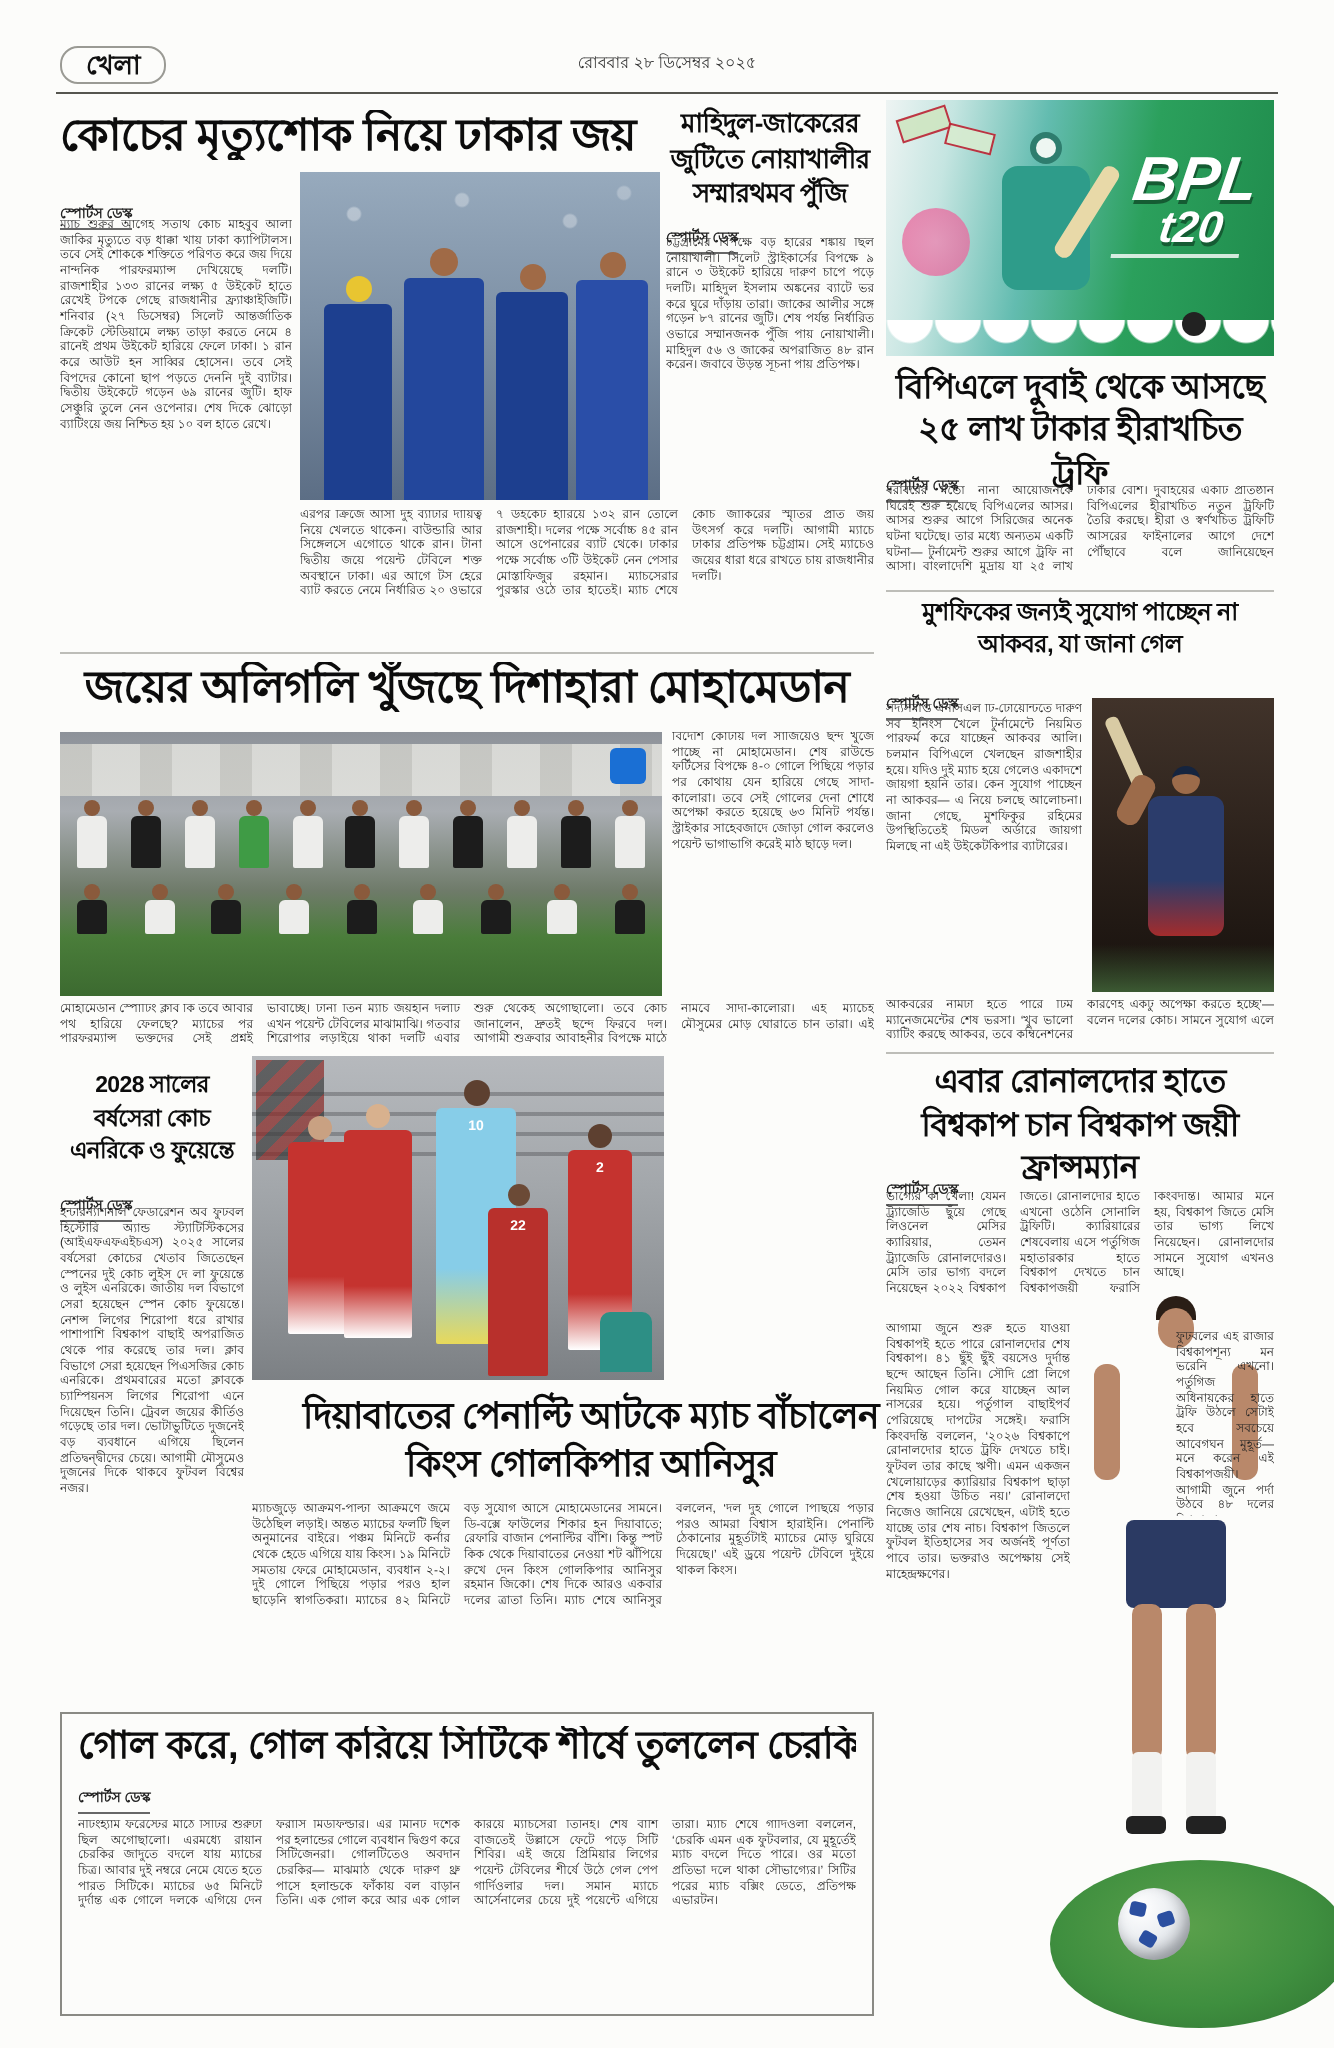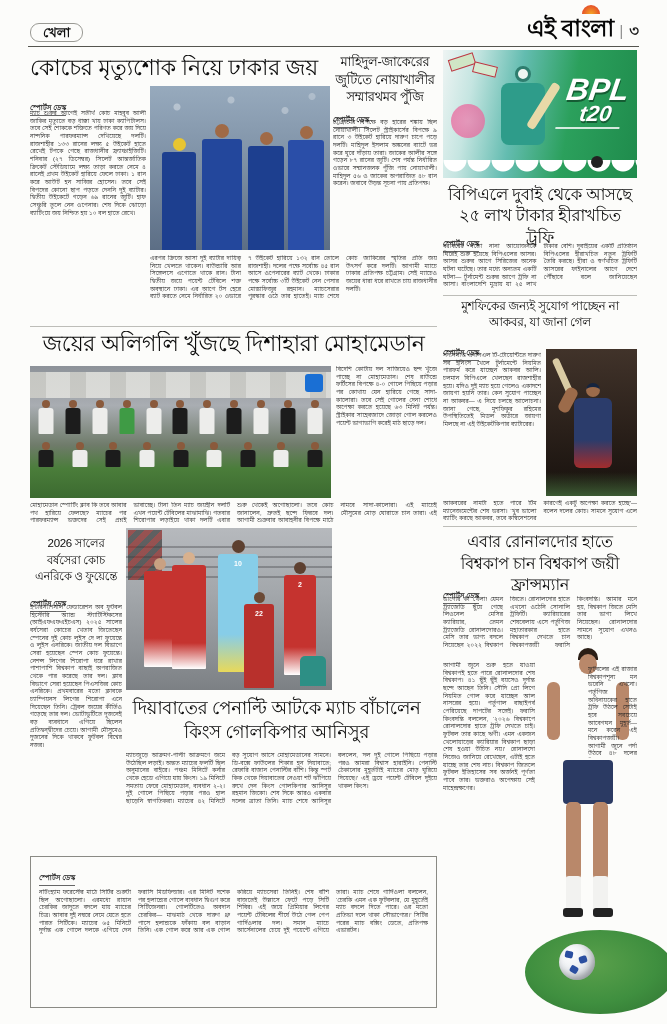--- a/index.html
+++ b/index.html
@@ -1,20 +1,20 @@
 <!DOCTYPE html>
 <html><head>
 <meta charset="utf-8">
 <style>
 *{margin:0;padding:0;box-sizing:border-box}
 html,body{background:#d9d9d4}
 body{font-family:"Liberation Sans","DejaVu Sans",sans-serif}
 .page{position:relative;width:667px;height:1024px;margin:0 auto;background:#fcfcfa;overflow:hidden;color:#1a1a1a}
 .abs{position:absolute}
-.hl{font-weight:400;color:#0c0c0c;letter-spacing:-.3px;line-height:1.15}
+.hl{font-weight:700;color:#0c0c0c;letter-spacing:-.3px;line-height:1.15}
 .center{text-align:center}
 .byline{display:inline-block;font-size:7px;font-weight:700;color:#222;border-bottom:1px solid #666;padding-bottom:1px}
 .bod{font-size:6px;line-height:1.28;text-align:justify;color:#242424;overflow:hidden}
 .cols2{column-count:2;column-gap:7px}
 .cols3{column-count:3;column-gap:7px}
 .cols4{column-count:4;column-gap:7px}
 .hr{background:#bdbdb8;height:1px}
 .photo{overflow:hidden;position:absolute}
 
 .tab{border:1px solid #9a9a94;border-radius:9px;padding:1px 12px;font-size:13px;font-weight:800;color:#111}
@@ -40,25 +40,21 @@
 .ball i{position:absolute;width:8px;height:7px;background:#2b4fa0;border-radius:2px;display:block}
 </style>
 </head>
 <body>
 
 <div class="page">
 
   <div class="abs" style="left:30px;top:23px">
     <span class="tab">খেলা</span>
   </div>
-  <div class="abs" style="right:28px;top:10px;display:flex;align-items:baseline;gap:6px">
-    <span class="brand"><i class="sun"></i><span>এই বাংলা</span></span>
-    <span style="font-size:14px;color:#888">|</span>
-    <span style="font-size:15px;font-weight:800">৩</span>
-  </div>
+  <div class="abs center" style="left:0;right:0;top:25px;font-size:8px;color:#333">রোববার ২৮ ডিসেম্বর ২০২৫</div>
   <div class="abs hr" style="left:28px;top:46px;width:611px;background:#55554f"></div>
 
   <div>
     <div class="abs hl" style="left:30px;top:55px;width:302px;font-size:22px;white-space:nowrap;overflow:hidden">কোচের মৃত্যুশোক নিয়ে ঢাকার জয়</div>
     <div class="abs" style="left:30px;top:96px"><span class="byline">স্পোর্টস ডেস্ক</span></div>
     <div class="abs bod" style="left:30px;top:110px;width:116px;height:220px">ম্যাচ শুরুর আগেই সতীর্থ কোচ মাহবুব আলী জাকির মৃত্যুতে বড় ধাক্কা খায় ঢাকা ক্যাপিটালস। তবে সেই শোককে শক্তিতে পরিণত করে জয় দিয়ে নান্দনিক পারফরম্যান্স দেখিয়েছে দলটি। রাজশাহীর ১৩৩ রানের লক্ষ্য ৫ উইকেট হাতে রেখেই টপকে গেছে রাজধানীর ফ্র্যাঞ্চাইজিটি। শনিবার (২৭ ডিসেম্বর) সিলেট আন্তর্জাতিক ক্রিকেট স্টেডিয়ামে লক্ষ্য তাড়া করতে নেমে ৪ রানেই প্রথম উইকেট হারিয়ে ফেলে ঢাকা। ১ রান করে আউট হন সাব্বির হোসেন। তবে সেই বিপদের কোনো ছাপ পড়তে দেননি দুই ব্যাটার। দ্বিতীয় উইকেটে গড়েন ৬৯ রানের জুটি। হাফ সেঞ্চুরি তুলে নেন ওপেনার। শেষ দিকে ঝোড়ো ব্যাটিংয়ে জয় নিশ্চিত হয় ১০ বল হাতে রেখে।</div>
     <div class="photo" style="left:150px;top:86px;width:180px;height:164px;background:linear-gradient(180deg,#97aabd 0%,#7e91a6 45%,#5c6e85 100%)">
       <div class="abs" style="left:0;top:0;right:0;height:70px;background:radial-gradient(circle at 15% 30%,rgba(255,255,255,.35) 3px,transparent 4px),radial-gradient(circle at 45% 20%,rgba(255,255,255,.3) 3px,transparent 4px),radial-gradient(circle at 75% 35%,rgba(255,255,255,.3) 3px,transparent 4px),radial-gradient(circle at 90% 15%,rgba(255,255,255,.25) 3px,transparent 4px)"></div>
       <div class="fig" style="left:12px;top:52px">
           <span class="hd" style="width:13px;height:13px;background:#e8c531"></span>
@@ -156,21 +152,21 @@
           <span class="pl"></span>
           <span class="pl"></span>
           <span class="pl"></span>
       </div>
     </div>
     <div class="abs bod" style="left:336px;top:366px;width:101px;height:132px">বিদেশি কোটায় দল সাজিয়েও ছন্দ খুঁজে পাচ্ছে না মোহামেডান। শেষ রাউন্ডে ফর্টিসের বিপক্ষে ৪-০ গোলে পিছিয়ে পড়ার পর কোথায় যেন হারিয়ে গেছে সাদা-কালোরা। তবে সেই গোলের দেনা শোধে অপেক্ষা করতে হয়েছে ৬৩ মিনিট পর্যন্ত। স্ট্রাইকার সাহেবজাদে জোড়া গোল করলেও পয়েন্ট ভাগাভাগি করেই মাঠ ছাড়ে দল।</div>
     <div class="abs bod cols4" style="left:30px;top:502px;width:407px;height:25px">মোহামেডান স্পোর্টিং ক্লাব কি তবে আবার পথ হারিয়ে ফেলছে? ম্যাচের পর পারফরম্যান্স ভক্তদের সেই প্রশ্নই ভাবাচ্ছে। টানা তিন ম্যাচ জয়হীন দলটি এখন পয়েন্ট টেবিলের মাঝামাঝি। গতবার শিরোপার লড়াইয়ে থাকা দলটি এবার শুরু থেকেই অগোছালো। তবে কোচ জানালেন, দ্রুতই ছন্দে ফিরবে দল। আগামী শুক্রবার আবাহনীর বিপক্ষে মাঠে নামবে সাদা-কালোরা। এই ম্যাচেই মৌসুমের মোড় ঘোরাতে চান তারা। এই এগ্রিকালচার দেখা পর্যন্ত ছিল ৫-১ গোলে এগিয়ে ছিল।</div>
   </div>
 
   <div>
-    <div class="abs hl center" style="left:30px;top:535px;width:92px;font-size:11.5px;line-height:1.45">2026 সালের বর্ষসেরা কোচ এনরিকে ও ফুয়েন্তে</div>
+    <div class="abs hl center" style="left:30px;top:535px;width:92px;font-size:11.5px;line-height:1.45">2028 সালের বর্ষসেরা কোচ এনরিকে ও ফুয়েন্তে</div>
     <div class="abs" style="left:30px;top:592px"><span class="byline">স্পোর্টস ডেস্ক</span></div>
     <div class="abs bod" style="left:30px;top:604px;width:92px;height:246px">ইন্টারন্যাশনাল ফেডারেশন অব ফুটবল হিস্টোরি অ্যান্ড স্ট্যাটিস্টিকসের (আইএফএফএইচএস) ২০২৫ সালের বর্ষসেরা কোচের খেতাব জিতেছেন স্পেনের দুই কোচ লুইস দে লা ফুয়েন্তে ও লুইস এনরিকে। জাতীয় দল বিভাগে সেরা হয়েছেন স্পেন কোচ ফুয়েন্তে। নেশন্স লিগের শিরোপা ধরে রাখার পাশাপাশি বিশ্বকাপ বাছাই অপরাজিত থেকে পার করেছে তার দল। ক্লাব বিভাগে সেরা হয়েছেন পিএসজির কোচ এনরিকে। প্রথমবারের মতো ক্লাবকে চ্যাম্পিয়নস লিগের শিরোপা এনে দিয়েছেন তিনি। ট্রেবল জয়ের কীর্তিও গড়েছে তার দল। ভোটাভুটিতে দুজনেই বড় ব্যবধানে এগিয়ে ছিলেন প্রতিদ্বন্দ্বীদের চেয়ে। আগামী মৌসুমেও দুজনের দিকে থাকবে ফুটবল বিশ্বের নজর।</div>
   </div>
 
   <div>
     <div class="photo" style="left:126px;top:528px;width:206px;height:162px;background:linear-gradient(180deg,#b6b9bd 0%,#a3a7ab 40%,#8e9296 75%,#7c8084 100%)">
       <div class="abs" style="left:0;right:0;top:18px;height:40px;background:repeating-linear-gradient(180deg,rgba(60,60,64,.35) 0 2px,transparent 2px 10px)"></div>
       <div class="abs" style="left:2px;top:2px;width:34px;height:50px;background:repeating-linear-gradient(135deg,#8a2724 0 6px,#3a3a3a 6px 12px);opacity:.7"></div>
       <div class="fig" style="left:18px;top:30px">
           <span class="hd" style="width:12px;height:12px;background:#c9a182"></span>
@@ -193,21 +189,21 @@
           </span>
         </div>
       <div class="fig" style="left:158px;top:34px">
           <span class="hd" style="width:12px;height:12px;background:#5d4030"></span>
           <span class="bd" style="width:32px;height:100px;background:linear-gradient(180deg,#c5332f 72%,#fff 100%)">
             <span class="num">2</span>
           </span>
         </div>
       <div class="abs" style="right:6px;bottom:4px;width:26px;height:30px;background:#2d8f85;border-radius:5px 5px 0 0"></div>
     </div>
-    <div class="abs hl center" style="left:121px;top:696px;width:311px;font-size:18px;line-height:1.35">দিয়াবাতের পেনাল্টি আটকে ম্যাচ বাঁচালেন কিংস গোলকিপার আনিসুর</div>
+    <div class="abs hl center" style="left:140px;top:696px;width:311px;font-size:18px;line-height:1.35">দিয়াবাতের পেনাল্টি আটকে ম্যাচ বাঁচালেন কিংস গোলকিপার আনিসুর</div>
     <div class="abs bod cols3" style="left:126px;top:752px;width:311px;height:96px">ম্যাচজুড়ে আক্রমণ-পাল্টা আক্রমণে জমে উঠেছিল লড়াই। অন্তত ম্যাচের ফলটি ছিল অনুমানের বাইরে। পঞ্চম মিনিটে কর্নার থেকে হেডে এগিয়ে যায় কিংস। ১৯ মিনিটে সমতায় ফেরে মোহামেডান, ব্যবধান ২-২। দুই গোলে পিছিয়ে পড়ার পরও হাল ছাড়েনি স্বাগতিকরা। ম্যাচের ৪২ মিনিটে বড় সুযোগ আসে মোহামেডানের সামনে। ডি-বক্সে ফাউলের শিকার হন দিয়াবাতে; রেফারি বাজান পেনাল্টির বাঁশি। কিন্তু স্পট কিক থেকে দিয়াবাতের নেওয়া শট ঝাঁপিয়ে রুখে দেন কিংস গোলকিপার আনিসুর রহমান জিকো। শেষ দিকে আরও একবার দলের ত্রাতা তিনি। ম্যাচ শেষে আনিসুর বললেন, ‘দল দুই গোলে পিছিয়ে পড়ার পরও আমরা বিশ্বাস হারাইনি। পেনাল্টি ঠেকানোর মুহূর্তটাই ম্যাচের মোড় ঘুরিয়ে দিয়েছে।’ এই ড্রয়ে পয়েন্ট টেবিলে দুইয়ে থাকল কিংস।</div>
   </div>
 
   <div class="abs hr" style="left:443px;top:526px;width:194px"></div>
   <div>
     <div class="abs hl center" style="left:443px;top:531px;width:194px;font-size:16px;line-height:1.35">এবার রোনালদোর হাতে বিশ্বকাপ চান বিশ্বকাপ জয়ী ফ্রান্সম্যান</div>
     <div class="abs" style="left:443px;top:584px"><span class="byline">স্পোর্টস ডেস্ক</span></div>
     <div class="abs bod cols3" style="left:443px;top:596px;width:194px;height:60px">ভাগ্যের কী খেলা! যেমন ট্র্যাজেডি ছুঁয়ে গেছে লিওনেল মেসির ক্যারিয়ার, তেমন ট্র্যাজেডি রোনালদোরও। মেসি তার ভাগ্য বদলে নিয়েছেন ২০২২ বিশ্বকাপ জিতে। রোনালদোর হাতে এখনো ওঠেনি সোনালি ট্রফিটি। ক্যারিয়ারের শেষবেলায় এসে পর্তুগিজ মহাতারকার হাতে বিশ্বকাপ দেখতে চান বিশ্বকাপজয়ী ফরাসি কিংবদন্তি। আমার মনে হয়, বিশ্বকাপ জিতে মেসি তার ভাগ্য লিখে নিয়েছেন। রোনালদোর সামনে সুযোগ এখনও আছে।</div>
     <div class="abs bod" style="left:443px;top:662px;width:92px;height:346px">আগামী জুনে শুরু হতে যাওয়া বিশ্বকাপই হতে পারে রোনালদোর শেষ বিশ্বকাপ। ৪১ ছুঁই ছুঁই বয়সেও দুর্দান্ত ছন্দে আছেন তিনি। সৌদি প্রো লিগে নিয়মিত গোল করে যাচ্ছেন আল নাসরের হয়ে। পর্তুগাল বাছাইপর্ব পেরিয়েছে দাপটের সঙ্গেই। ফরাসি কিংবদন্তি বললেন, ‘২০২৬ বিশ্বকাপে রোনালদোর হাতে ট্রফি দেখতে চাই। ফুটবল তার কাছে ঋণী। এমন একজন খেলোয়াড়ের ক্যারিয়ার বিশ্বকাপ ছাড়া শেষ হওয়া উচিত নয়।’ রোনালদো নিজেও জানিয়ে রেখেছেন, এটাই হতে যাচ্ছে তার শেষ নাচ। বিশ্বকাপ জিতলে ফুটবল ইতিহাসের সব অর্জনই পূর্ণতা পাবে তার। ভক্তরাও অপেক্ষায় সেই মাহেন্দ্রক্ষণের।</div>
 
@@ -227,17 +223,18 @@
       <div class="ball" style="left:22px;top:296px">
         <i style="left:6px;top:7px;transform:rotate(12deg)"></i>
         <i style="left:20px;top:12px;transform:rotate(-18deg)"></i>
         <i style="left:11px;top:22px;transform:rotate(30deg)"></i>
       </div>
     </div>
     <div class="abs bod" style="left:588px;top:666px;width:49px;height:92px;z-index:3">ফুটবলের এই রাজার বিশ্বকাপশূন্য মন ভরেনি এখনো। পর্তুগিজ অধিনায়কের হাতে ট্রফি উঠলে সেটাই হবে সবচেয়ে আবেগঘন মুহূর্ত— মনে করেন এই বিশ্বকাপজয়ী। আগামী জুনে পর্দা উঠবে ৪৮ দলের বিশ্বকাপের।</div>
   </div>
 
   <div class="abs" style="left:30px;top:856px;width:407px;height:152px;border:1px solid #8a8a84;padding:6px 8px;background:#fcfcfa">
+    <div class="hl center" style="font-size:19px;white-space:nowrap;overflow:hidden">গোল করে, গোল করিয়ে সিটিকে শীর্ষে তুললেন চেরকি</div>
     <div style="margin-top:3px"><span class="byline">স্পোর্টস ডেস্ক</span></div>
     <div class="bod cols4" style="margin-top:3px;height:100px">নটিংহ্যাম ফরেস্টের মাঠে সিটির শুরুটা ছিল অগোছালো। এরমধ্যে রায়ান চেরকির জাদুতে বদলে যায় ম্যাচের চিত্র। আবার দুই নম্বরে নেমে যেতে হতে পারত সিটিকে। ম্যাচের ৬৫ মিনিটে দুর্দান্ত এক গোলে দলকে এগিয়ে দেন ফরাসি মিডফিল্ডার। এর মিনিট দশেক পর হলান্ডের গোলে ব্যবধান দ্বিগুণ করে সিটিজেনরা। গোলটিতেও অবদান চেরকির— মাঝমাঠ থেকে দারুণ থ্রু পাসে হলান্ডকে ফাঁকায় বল বাড়ান তিনি। এক গোল করে আর এক গোল করিয়ে ম্যাচসেরা তিনিই। শেষ বাঁশি বাজতেই উল্লাসে ফেটে পড়ে সিটি শিবির। এই জয়ে প্রিমিয়ার লিগের পয়েন্ট টেবিলের শীর্ষে উঠে গেল পেপ গার্দিওলার দল। সমান ম্যাচে আর্সেনালের চেয়ে দুই পয়েন্টে এগিয়ে তারা। ম্যাচ শেষে গার্দিওলা বললেন, ‘চেরকি এমন এক ফুটবলার, যে মুহূর্তেই ম্যাচ বদলে দিতে পারে। ওর মতো প্রতিভা দলে থাকা সৌভাগ্যের।’ সিটির পরের ম্যাচ বক্সিং ডেতে, প্রতিপক্ষ এভারটন।</div>
   </div>
 
 </div>
 
 </body></html>

